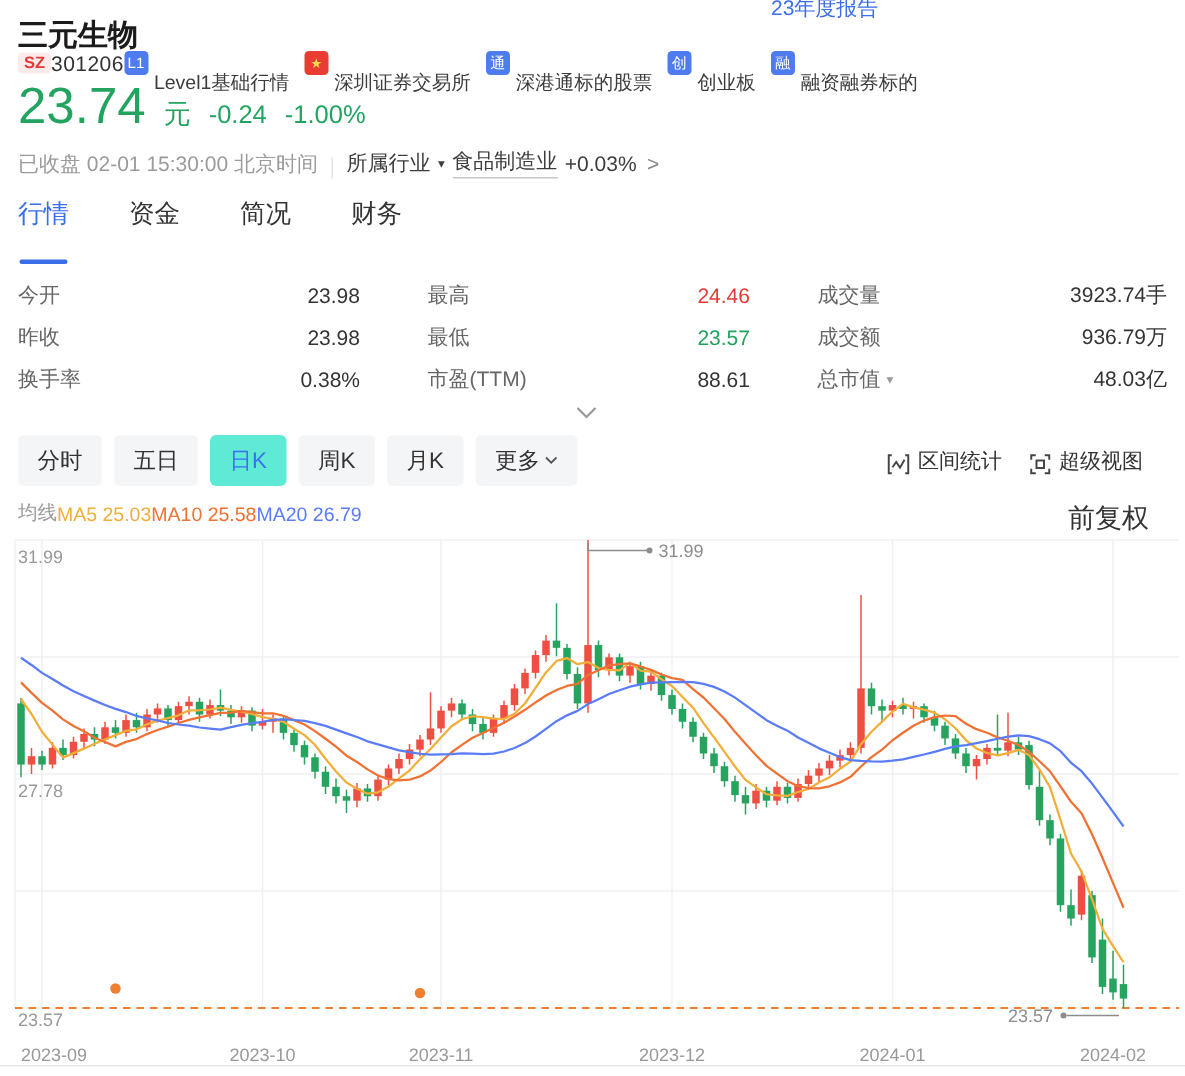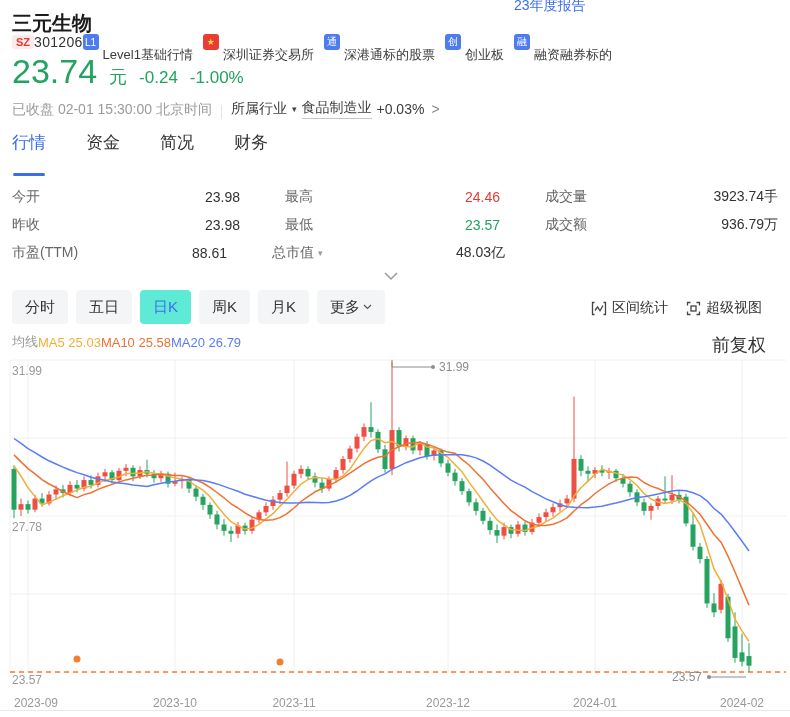--- a/index.html
+++ b/index.html
@@ -49,21 +49,21 @@
   .stat-val { font-size:14px; color:#333; }
   .stat-val.red { color:#e23b35; }
   .stat-val.green { color:#21a35e; }
 
   .grid-chevron { position:absolute; left:384px; top:267px; }
 
   .toolbar { position:absolute; left:12px; top:290px; display:flex; gap:8px; }
   .pill { height:34px; padding:0 13px; border-radius:4px; background:#f4f5f7; color:#333; font-size:15px; display:flex; align-items:center; gap:3px; cursor:pointer; }
   .pill.active { background:#5eead4; color:#3f6ef2; }
   .tools { position:absolute; right:28px; top:299px; display:flex; gap:18px; }
-  .tool { display:flex; align-items:center; gap:5px; font-size:14px; color:#333; cursor:pointer; }
+  .tool { display:flex; align-items:flex-end; gap:5px; font-size:14px; color:#333; cursor:pointer; }
 
   .ma-row { position:absolute; left:12px; top:333px; display:flex; font-size:13px; align-items:center; }
   .ma-title { color:#999; }
   .adjust { position:absolute; right:24px; top:333px; font-size:18px; color:#333; cursor:pointer; }
 
   #chart { position:absolute; left:0; top:350px; }
   #chart text { font-family:"Liberation Sans","DejaVu Sans",sans-serif; }
 </style>
 </head>
 <body>
@@ -151,20 +151,24 @@
         <div class="stat-cell c2">
           <span class="stat-lbl">最低</span>
           <span class="stat-val green">23.57</span>
         </div>
         <div class="stat-cell c3">
           <span class="stat-lbl">成交额</span>
           <span class="stat-val">936.79万</span>
         </div>
       </div>
       <div class="stat-row">
+        <div class="stat-cell c1">
+          <span class="stat-lbl">换手率</span>
+          <span class="stat-val">0.38%</span>
+        </div>
         <div class="stat-cell c2">
           <span class="stat-lbl">市盈(TTM)</span>
           <span class="stat-val">88.61</span>
         </div>
         <div class="stat-cell c3">
           <span class="stat-lbl">总市值<span class="tri">▾</span></span>
           <span class="stat-val">48.03亿</span>
         </div>
       </div>
     </div>

